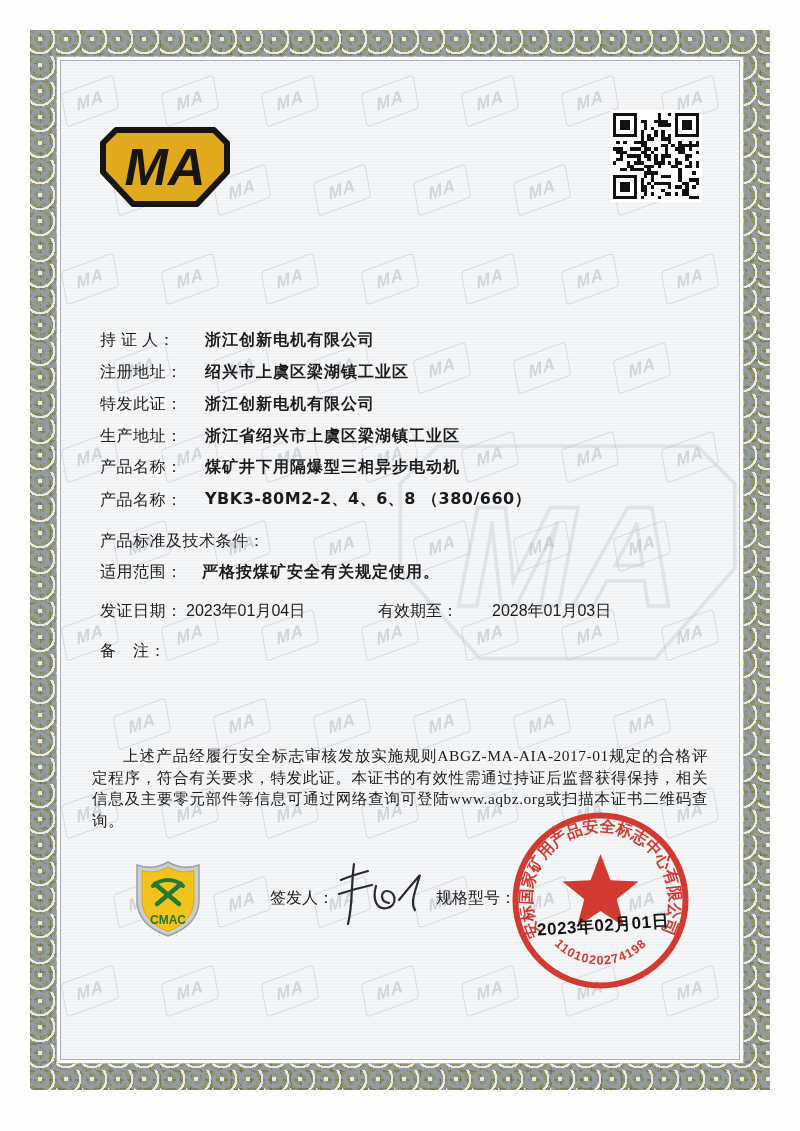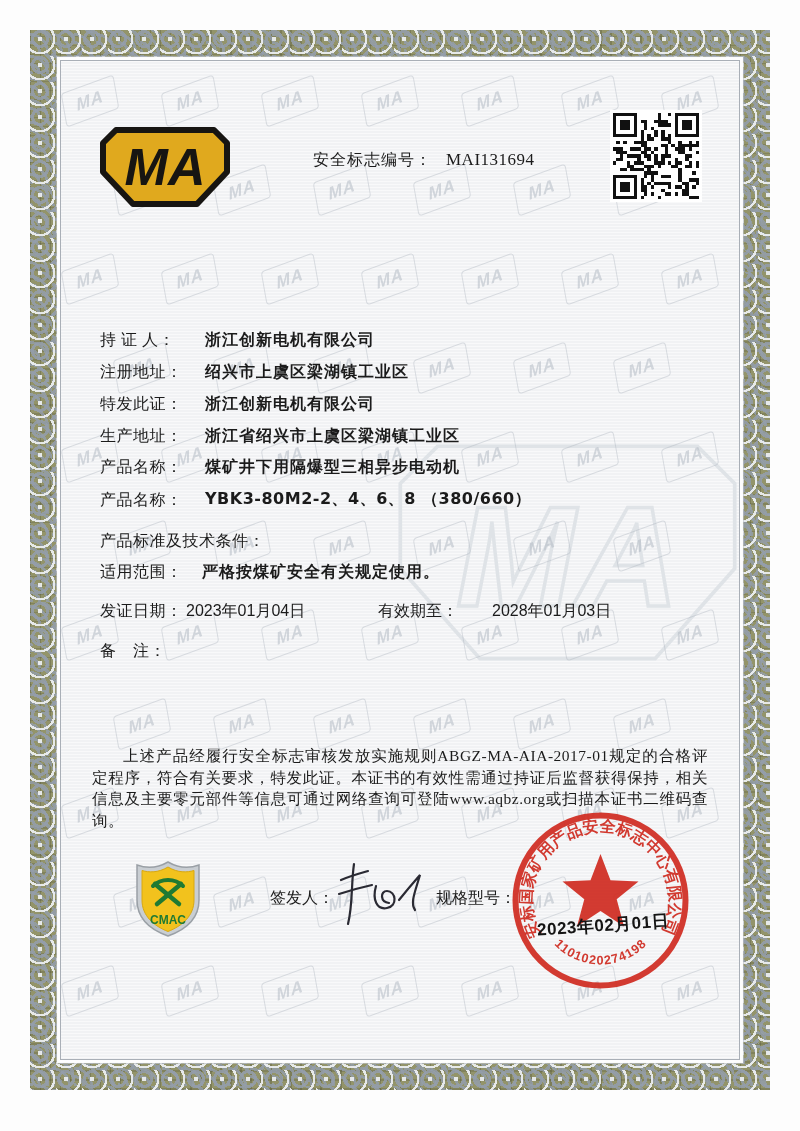--- a/index.html
+++ b/index.html
@@ -143,24 +143,20 @@
       <div class="wm" style="left: 662px; top: 974px;">MA</div>
     </div>
 
   <div class="content">
 
     <svg class="logo" width="130" height="80" viewBox="0 0 130 80">
       <polygon points="16,3 114,3 127,16 127,45 97,77 33,77 3,45 3,16" fill="#e0a91e" stroke="#171512" stroke-width="6" stroke-linejoin="round"></polygon>
       <text x="65" y="58" text-anchor="middle" font-size="52" font-style="italic" font-weight="900" font-family="Liberation Sans, DejaVu Sans, sans-serif" fill="#171512">MA</text>
     </svg>
 
-    <div class="certno">
-      <span class="lab">安全标志编号：</span>
-      <span class="val">MAI131694</span>
-    </div>
 
     <svg class="qr" id="qr" viewBox="0 0 25 25" shape-rendering="crispEdges">
         <rect x="0" y="0" width="7" height="1" fill="#111"></rect>
         <rect x="0" y="6" width="7" height="1" fill="#111"></rect>
         <rect x="0" y="0" width="1" height="7" fill="#111"></rect>
         <rect x="6" y="0" width="1" height="7" fill="#111"></rect>
         <rect x="2" y="2" width="3" height="3" fill="#111"></rect>
         <rect x="18" y="0" width="7" height="1" fill="#111"></rect>
         <rect x="18" y="6" width="7" height="1" fill="#111"></rect>
         <rect x="18" y="0" width="1" height="7" fill="#111"></rect>

